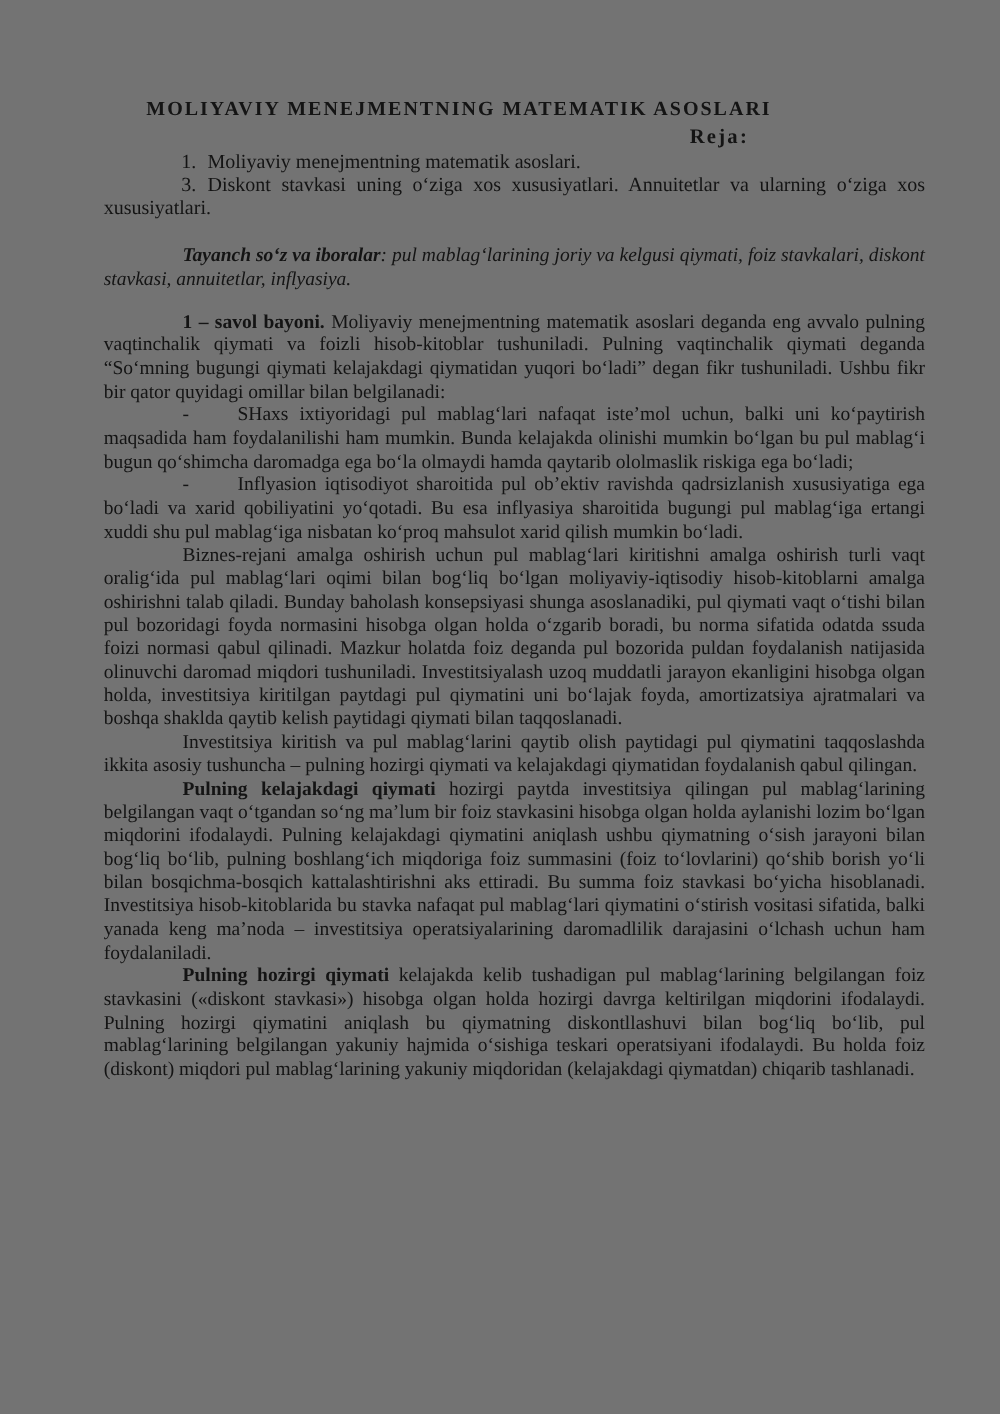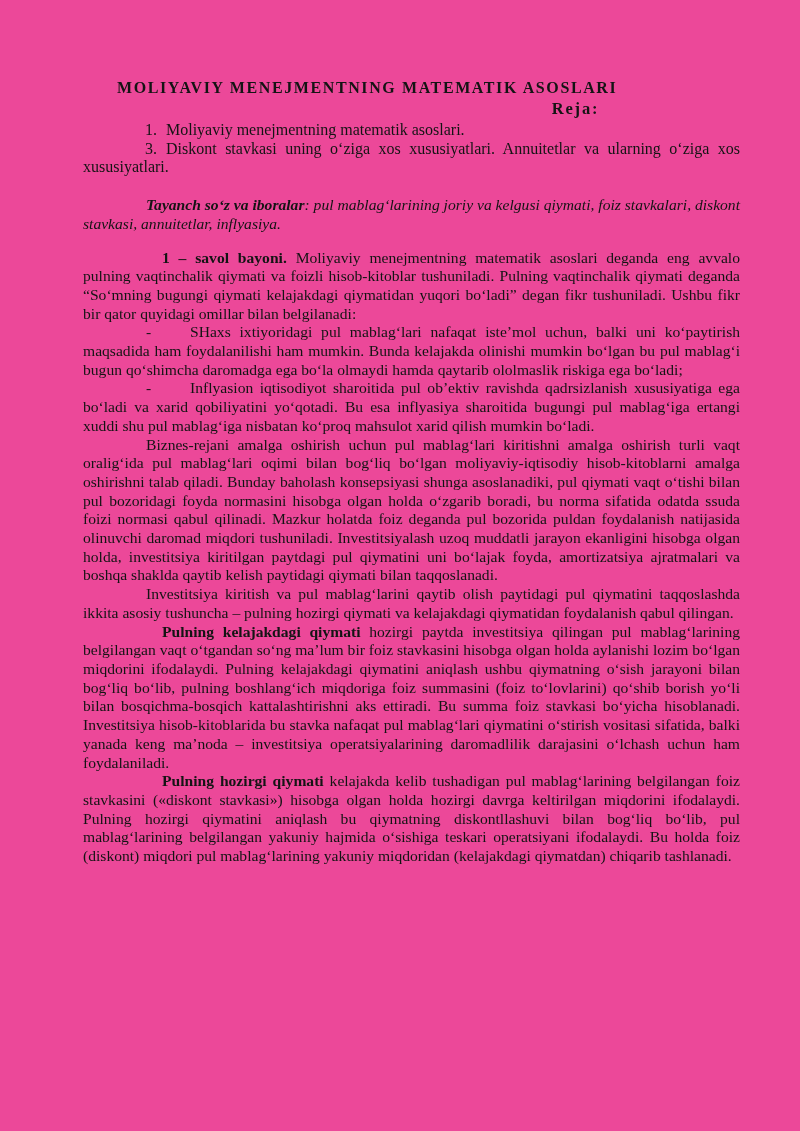--- a/index.html
+++ b/index.html
@@ -1,20 +1,20 @@
 <!DOCTYPE html>
 <html><head>
 <meta charset="utf-8">
 <style>
   html, body { margin: 0; padding: 0; background: #ffffff; }
   .page {
     position: relative;
     width: 800px;
     height: 1131px;
-    background: #ec4899;
+    background: #737373;
     box-sizing: border-box;
     padding: 78px 60px 0 83px;
     font-family: "Liberation Serif", "DejaVu Serif", serif;
     color: #141414;
     overflow: hidden;
   }
   .doc-title {
     font-weight: bold;
     font-size: 16px;
     line-height: 20px;
@@ -46,21 +46,21 @@
     line-height: 18.7px;
     text-indent: 63px;
     text-align: justify;
   }
   .keywords {
     margin-top: 19px;
     font-style: italic;
   }
   .keywords .lead { font-weight: bold; }
   .q1 { margin-top: 15px; }
-  .lead-bold { font-weight: bold; margin-left: 16px; }
+  .lead-bold { font-weight: bold; }
   .bullet .dash {
     display: inline-block;
     width: 44px;
     text-indent: 0;
   }
 </style>
 </head>
 <body>
 
 <div class="page">

